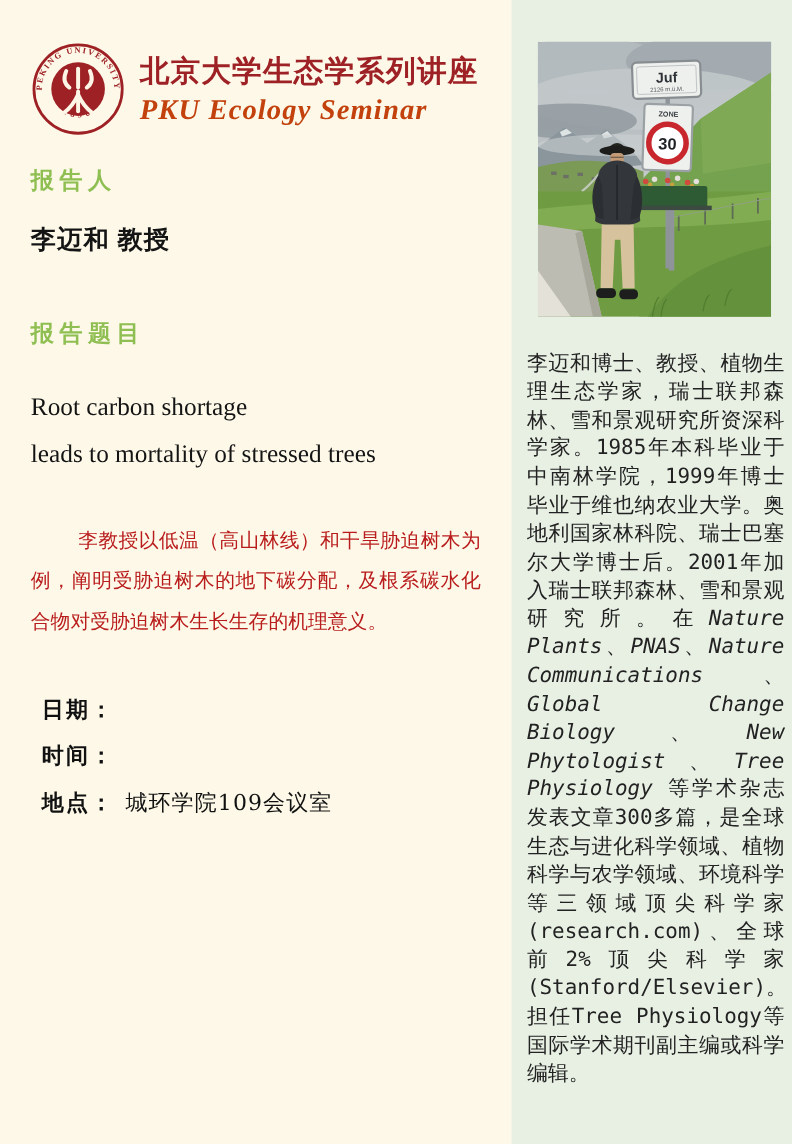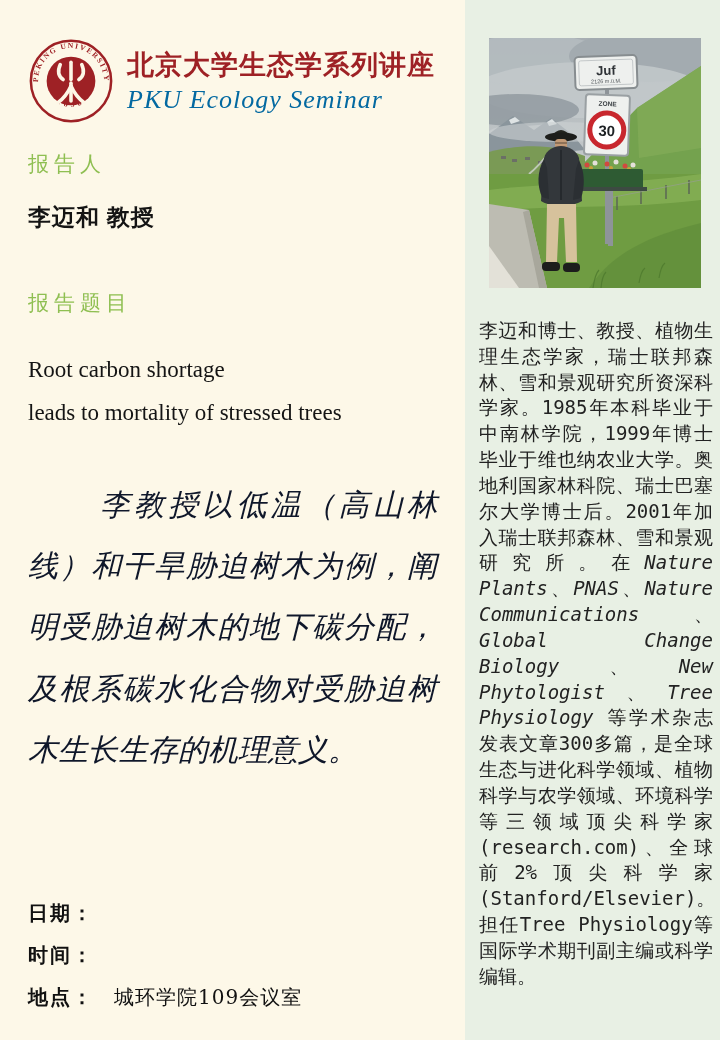--- a/index.html
+++ b/index.html
@@ -6,33 +6,33 @@
   .poster{width:720px;height:1040px;display:flex;overflow:hidden;
           font-family:"Liberation Serif",serif;}
   
   .main-col{width:465px;height:1040px;background:#fdf8e8;box-sizing:border-box;
             padding:38px 28px 0 28px;flex:none;}
   .header{display:flex;align-items:center;gap:13px;margin-bottom:26px;}
   .logo{width:86px;height:86px;flex:none;}
   .titles{min-width:0;}
   .title-zh{font-size:27px;font-weight:bold;color:#9e2125;letter-spacing:1px;
             white-space:nowrap;text-align:center;}
-  .title-en{font-size:26px;font-weight:normal;font-style:italic;color:#0369a1;
+  .title-en{font-size:26px;font-weight:bold;font-style:italic;color:#c2410c;
             letter-spacing:1px;margin-top:2px;white-space:nowrap;}
-  .label{color:#8fbf52;font-weight:normal;font-size:21px;letter-spacing:5px;}
+  .label{color:#8fbf52;font-weight:bold;font-size:21px;letter-spacing:5px;}
   .label-title{margin-top:56px;}
   .label-abstract{margin-top:22px;}
   .speaker-name{margin-top:24px;font-size:23px;font-weight:bold;color:#141414;
                 letter-spacing:1px;}
   .talk-title{margin-top:32px;font-size:23px;font-weight:normal;color:#141414;
               line-height:1.85;}
-  .abstract{margin:40px 0 0 0;font-size:30px;line-height:2.04;color:#0f172a;
+  .abstract{margin:40px 0 0 0;font-size:18px;line-height:2.04;color:#b91c1c;
             text-align:justify;text-indent:2.4em;
-            font-family:"DejaVu Serif",serif;font-style:italic;}
-  .schedule{margin-top:120px;}
+            font-family:"DejaVu Serif",serif;}
+  .schedule{margin-top:48px;text-align:center;}
   .schedule-row{display:flex;align-items:baseline;margin-bottom:15px;
                 font-size:20px;color:#111;}
   .schedule-label{font-weight:bold;width:86px;letter-spacing:2px;flex:none;}
   .schedule-value{font-family:"DejaVu Serif",serif;letter-spacing:1px;}
   
   .side-col{width:255px;height:1040px;background:#e8f0e4;box-sizing:border-box;
             padding-top:38px;flex:none;}
   .photo{width:212px;height:250px;display:block;margin-left:24px;}
   .bio{margin:30px 7px 0 14px;font-size:19px;line-height:1.36;color:#222;
        text-align:justify;font-family:"DejaVu Sans Mono",monospace;}

